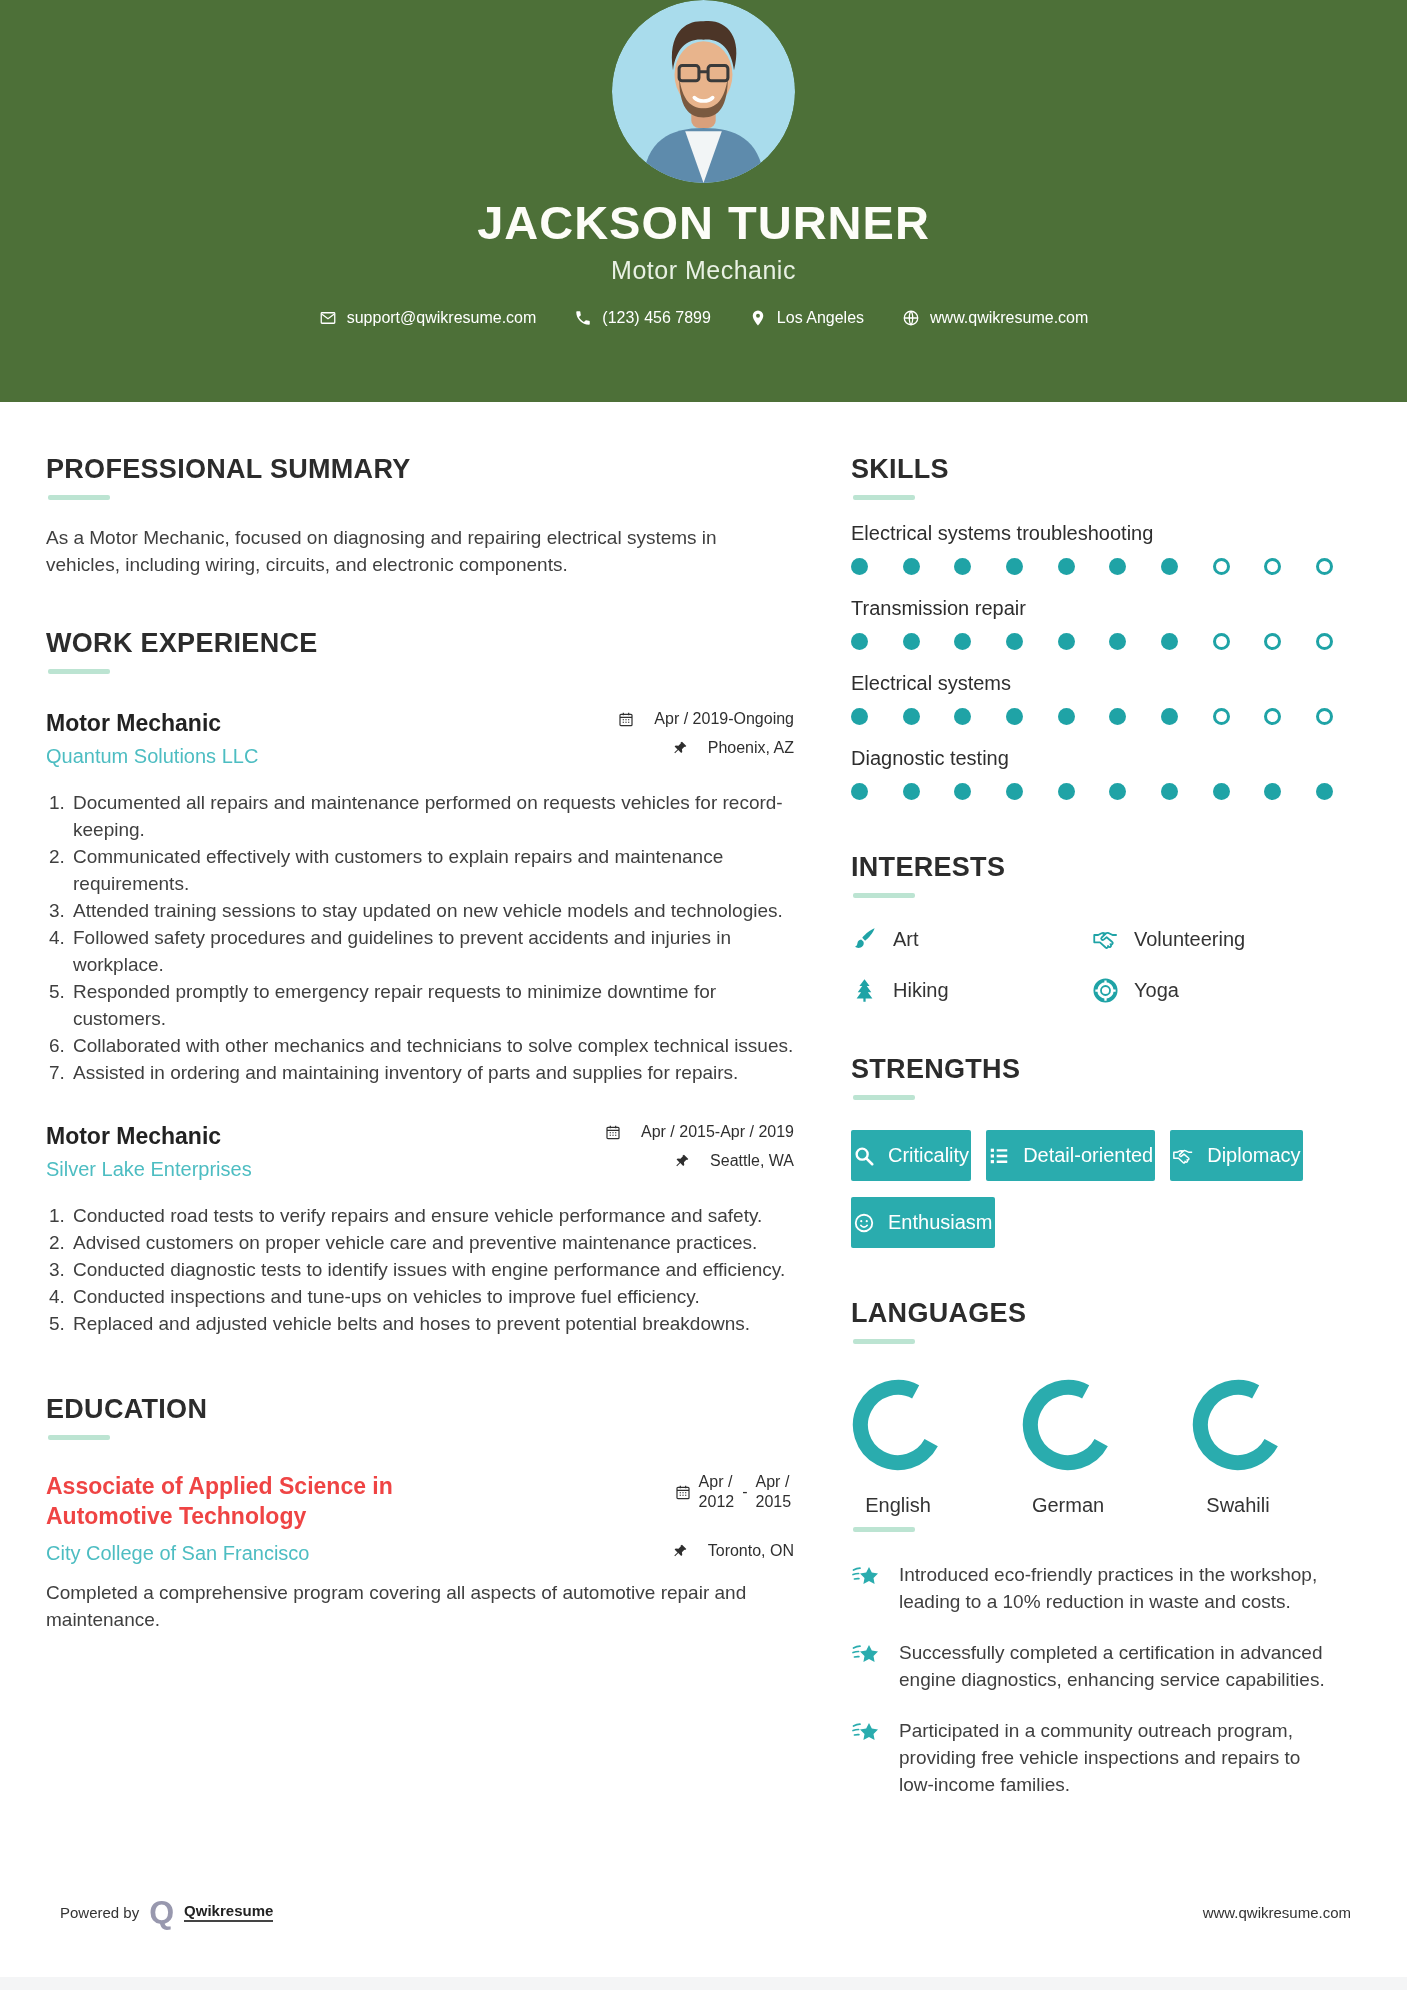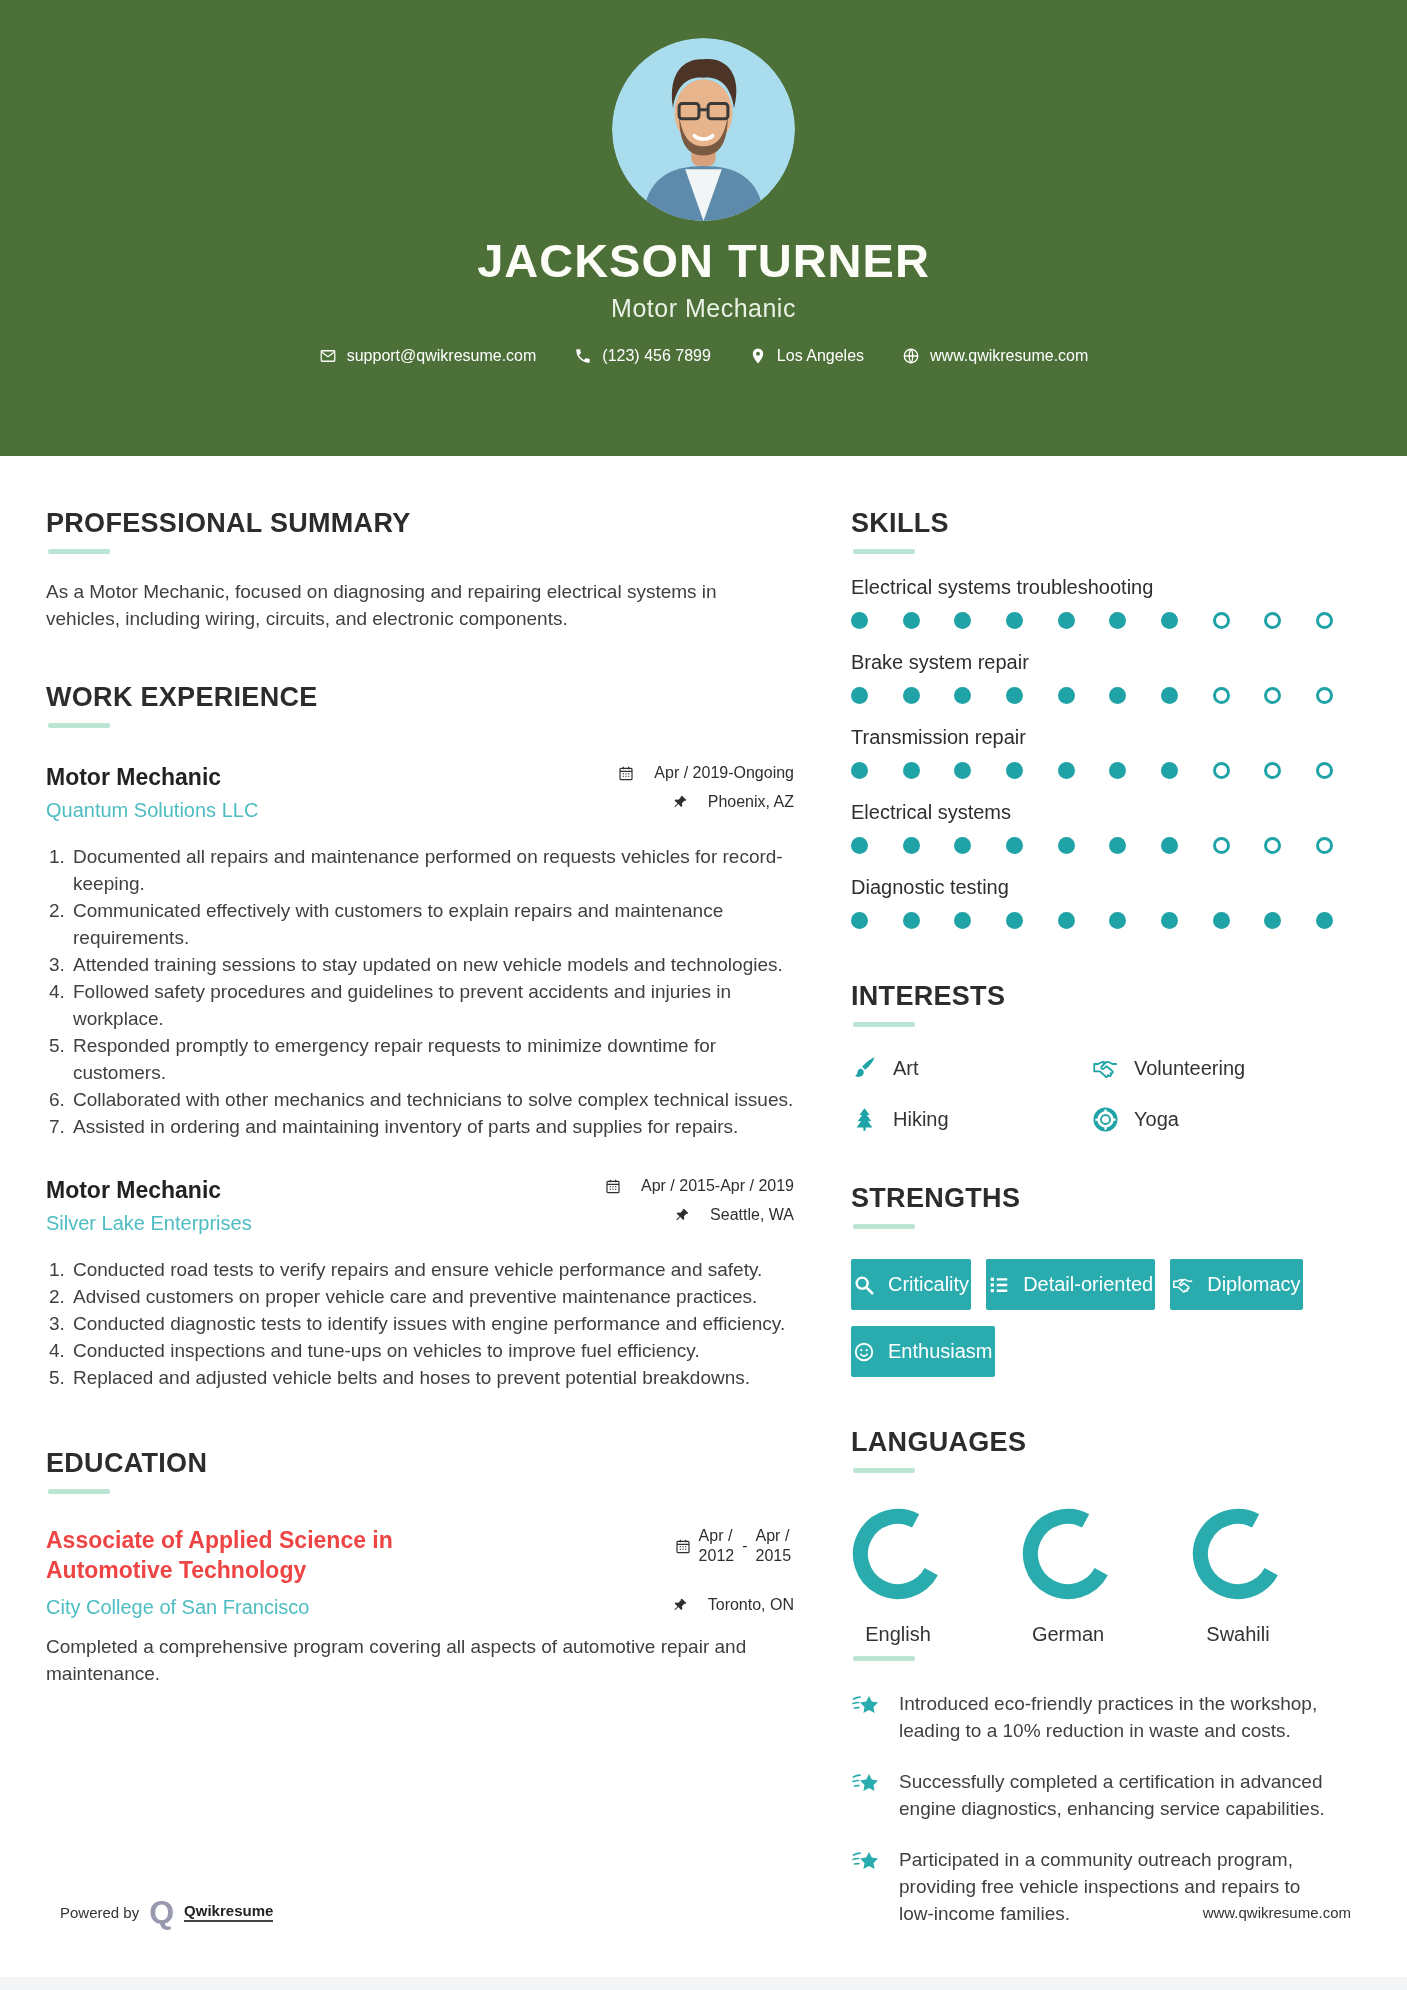--- a/index.html
+++ b/index.html
@@ -1,21 +1,21 @@
 <!DOCTYPE html>
 <html><head>
 <meta charset="utf-8">
 <style>
   * { margin:0; padding:0; box-sizing:border-box; }
   html,body { background:#ffffff; }
   body { font-family:"Liberation Sans", sans-serif; color:#3d3d3d; }
   .page { position:relative; width:1407px; height:1990px; margin:0 auto; background:#fff; overflow:hidden; }
 
   
-  .hero { height:456px; background:#4d7038; text-align:center; padding-top:38px; }
+  .hero { height:402px; background:#4d7038; text-align:center; }
   .avatar-wrap { width:183px; height:183px; margin:0 auto; border-radius:50%; overflow:hidden; }
   .avatar-wrap svg { display:block; width:100%; height:100%; }
   .hero h1 { margin-top:12px; font-size:47px; font-weight:800; letter-spacing:1px; color:#fdfdf8; }
   .hero .subtitle { margin-top:6px; font-size:25px; color:#e9f1e4; letter-spacing:.5px; }
   .contact-row { margin-top:24px; display:flex; justify-content:center; align-items:center; gap:38px; color:#fff; font-size:16px; }
   .contact { display:flex; align-items:center; gap:10px; }
   .cicon { display:inline-flex; width:18px; height:18px; }
   .cicon svg { width:100%; height:100%; }
 
   
@@ -304,35 +304,20 @@
             <span class="dot filled"></span>
             <span class="dot filled"></span>
             <span class="dot filled"></span>
             <span class="dot filled"></span>
             <span class="dot empty"></span>
             <span class="dot empty"></span>
             <span class="dot empty"></span>
           </div>
       </div>
       <div class="skill">
-        <div class="skill-name">Brake system repair</div>
-        <div class="dots">
-            <span class="dot filled"></span>
-            <span class="dot filled"></span>
-            <span class="dot filled"></span>
-            <span class="dot filled"></span>
-            <span class="dot filled"></span>
-            <span class="dot filled"></span>
-            <span class="dot filled"></span>
-            <span class="dot empty"></span>
-            <span class="dot empty"></span>
-            <span class="dot empty"></span>
-          </div>
-      </div>
-      <div class="skill">
         <div class="skill-name">Transmission repair</div>
         <div class="dots">
             <span class="dot filled"></span>
             <span class="dot filled"></span>
             <span class="dot filled"></span>
             <span class="dot filled"></span>
             <span class="dot filled"></span>
             <span class="dot filled"></span>
             <span class="dot filled"></span>
             <span class="dot empty"></span>

